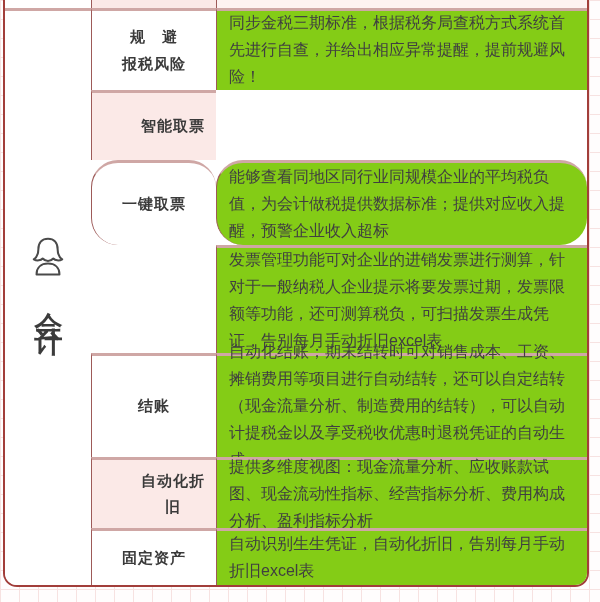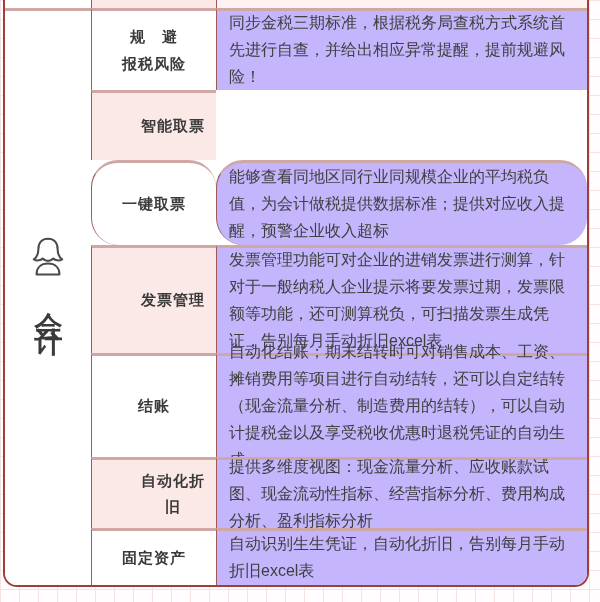--- a/index.html
+++ b/index.html
@@ -49,21 +49,21 @@
   .feature {
     grid-column:2; background:#ffffff;
     display:flex; align-items:center; justify-content:center;
     font-size:15px; font-weight:600; color:#3a3a3a;
     text-align:center; white-space:pre-line; line-height:1.75;
     letter-spacing:1px; padding:2px 6px;
   }
   .feature.alt { background:#fbe9e7;padding-left:44px; }
   
   .desc {
-    grid-column:3; background:#c4b5fd;
+    grid-column:3; background:#84cc16;
     display:flex; align-items:center;
     font-size:16px; line-height:27px; color:#404040;
     padding:6px 10px 8px 12px; text-align:left;
   }
   .r1 { grid-row:2; } .r2 { grid-row:3; } .r3 { grid-row:4;border-radius:27px; }
   .r4 { grid-row:5; } .r5 { grid-row:6; } .r6 { grid-row:7; } .r7 { grid-row:8; }
 </style>
 </head>
 <body>
 
@@ -86,21 +86,20 @@
 
     <div class="cell feature vline hline r1">规　避
 报税风险</div>
     <div class="cell desc vline hline r1">同步金税三期标准，根据税务局查税方式系统首先进行自查，并给出相应异常提醒，提前规避风险！</div>
 
     <div class="cell feature alt vline hline r2">智能取票</div>
 
     <div class="cell feature vline hline r3">一键取票</div>
     <div class="cell desc vline hline r3">能够查看同地区同行业同规模企业的平均税负值，为会计做税提供数据标准；提供对应收入提醒，预警企业收入超标</div>
 
-    <div class="cell feature alt vline hline r4">发票管理</div>
     <div class="cell desc vline hline r4">发票管理功能可对企业的进销发票进行测算，针对于一般纳税人企业提示将要发票过期，发票限额等功能，还可测算税负，可扫描发票生成凭证，告别每月手动折旧excel表</div>
 
     <div class="cell feature vline hline r5">结账</div>
     <div class="cell desc vline hline r5">自动化结账；期末结转时可对销售成本、工资、摊销费用等项目进行自动结转，还可以自定结转（现金流量分析、制造费用的结转），可以自动计提税金以及享受税收优惠时退税凭证的自动生成</div>
 
     <div class="cell feature alt vline hline r6">自动化折旧</div>
     <div class="cell desc vline hline r6">提供多维度视图：现金流量分析、应收账款试图、现金流动性指标、经营指标分析、费用构成分析、盈利指标分析</div>
 
     <div class="cell feature vline hline r7">固定资产</div>
     <div class="cell desc vline hline r7">自动识别生生凭证，自动化折旧，告别每月手动折旧excel表</div>

